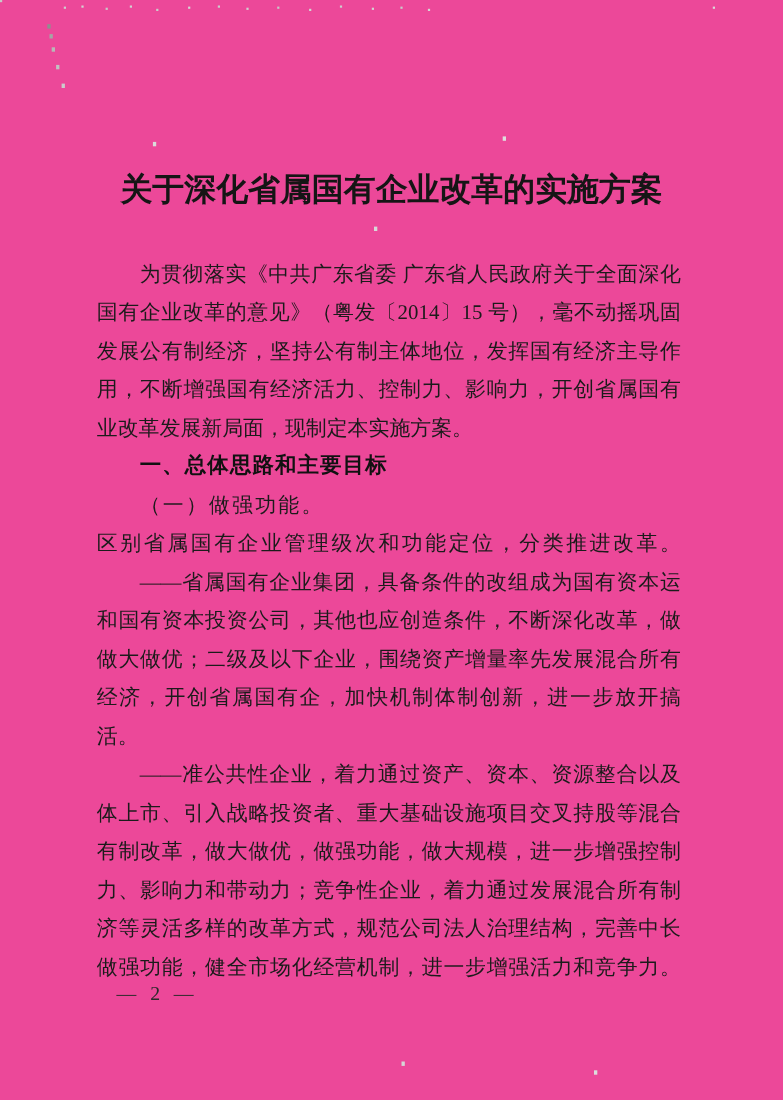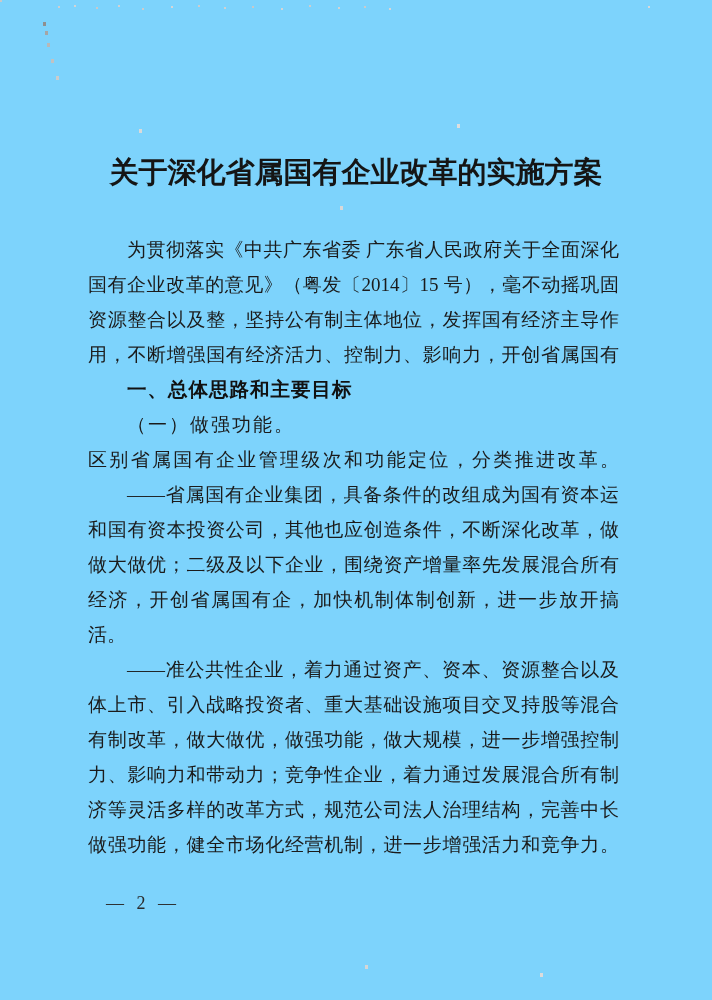--- a/index.html
+++ b/index.html
@@ -4,21 +4,21 @@
 <style>
   html, body {
     margin: 0;
     padding: 0;
     background: #e8e8e8;
   }
   .page {
     position: relative;
     width: 712px;
     height: 1000px;
-    background: #7dd3fc;
+    background: #ec4899;
     overflow: hidden;
     font-family: "Liberation Serif", "DejaVu Serif", serif;
   }
   
   .noise-a {
     position: absolute;
     top: 0; left: 0;
     width: 2px; height: 2px;
     background: #c9c9c9;
     box-shadow:
@@ -69,21 +69,21 @@
   }
   .line.justify {
     text-align: justify;
     text-align-last: justify;
     text-justify: inter-character;
   }
   .line.indent {
     text-indent: 39px;
   }
   .line.heading1 {
-    font-family: Liberation Sans, sans-serif;
+    font-family: Liberation Mono, monospace;
     font-weight: 700;
     font-size: 19.5px;
     letter-spacing: 1px;
     color: #111111;
   }
   .line.heading2 {
     letter-spacing: 2px;
   }
   .footer {
     position: absolute;
@@ -101,22 +101,23 @@
 <div class="page">
 
   <div class="noise-a"></div>
   <div class="noise-b"></div>
 
   <h1 class="title">关于深化省属国有企业改革的实施方案</h1>
 
   <div class="content">
     <div class="line indent justify">为贯彻落实《中共广东省委 广东省人民政府关于全面深化</div>
     <div class="line justify">国有企业改革的意见》（粤发〔2014〕15 号），毫不动摇巩固和</div>
-    <div class="line justify">资源整合以及整，坚持公有制主体地位，发挥国有经济主导作</div>
+    <div class="line justify">发展公有制经济，坚持公有制主体地位，发挥国有经济主导作</div>
     <div class="line justify">用，不断增强国有经济活力、控制力、影响力，开创省属国有企</div>
+    <div class="line">业改革发展新局面，现制定本实施方案。</div>
     <div class="line heading1 indent">一、总体思路和主要目标</div>
     <div class="line heading2 indent">（一）做强功能。</div>
     <div class="line justify">区别省属国有企业管理级次和功能定位，分类推进改革。</div>
     <div class="line indent justify">——省属国有企业集团，具备条件的改组成为国有资本运营</div>
     <div class="line justify">和国有资本投资公司，其他也应创造条件，不断深化改革，做强</div>
     <div class="line justify">做大做优；二级及以下企业，围绕资产增量率先发展混合所有制</div>
     <div class="line justify">经济，开创省属国有企，加快机制体制创新，进一步放开搞</div>
     <div class="line">活。</div>
     <div class="line indent justify">——准公共性企业，着力通过资产、资本、资源整合以及整</div>
     <div class="line justify">体上市、引入战略投资者、重大基础设施项目交叉持股等混合所</div>

